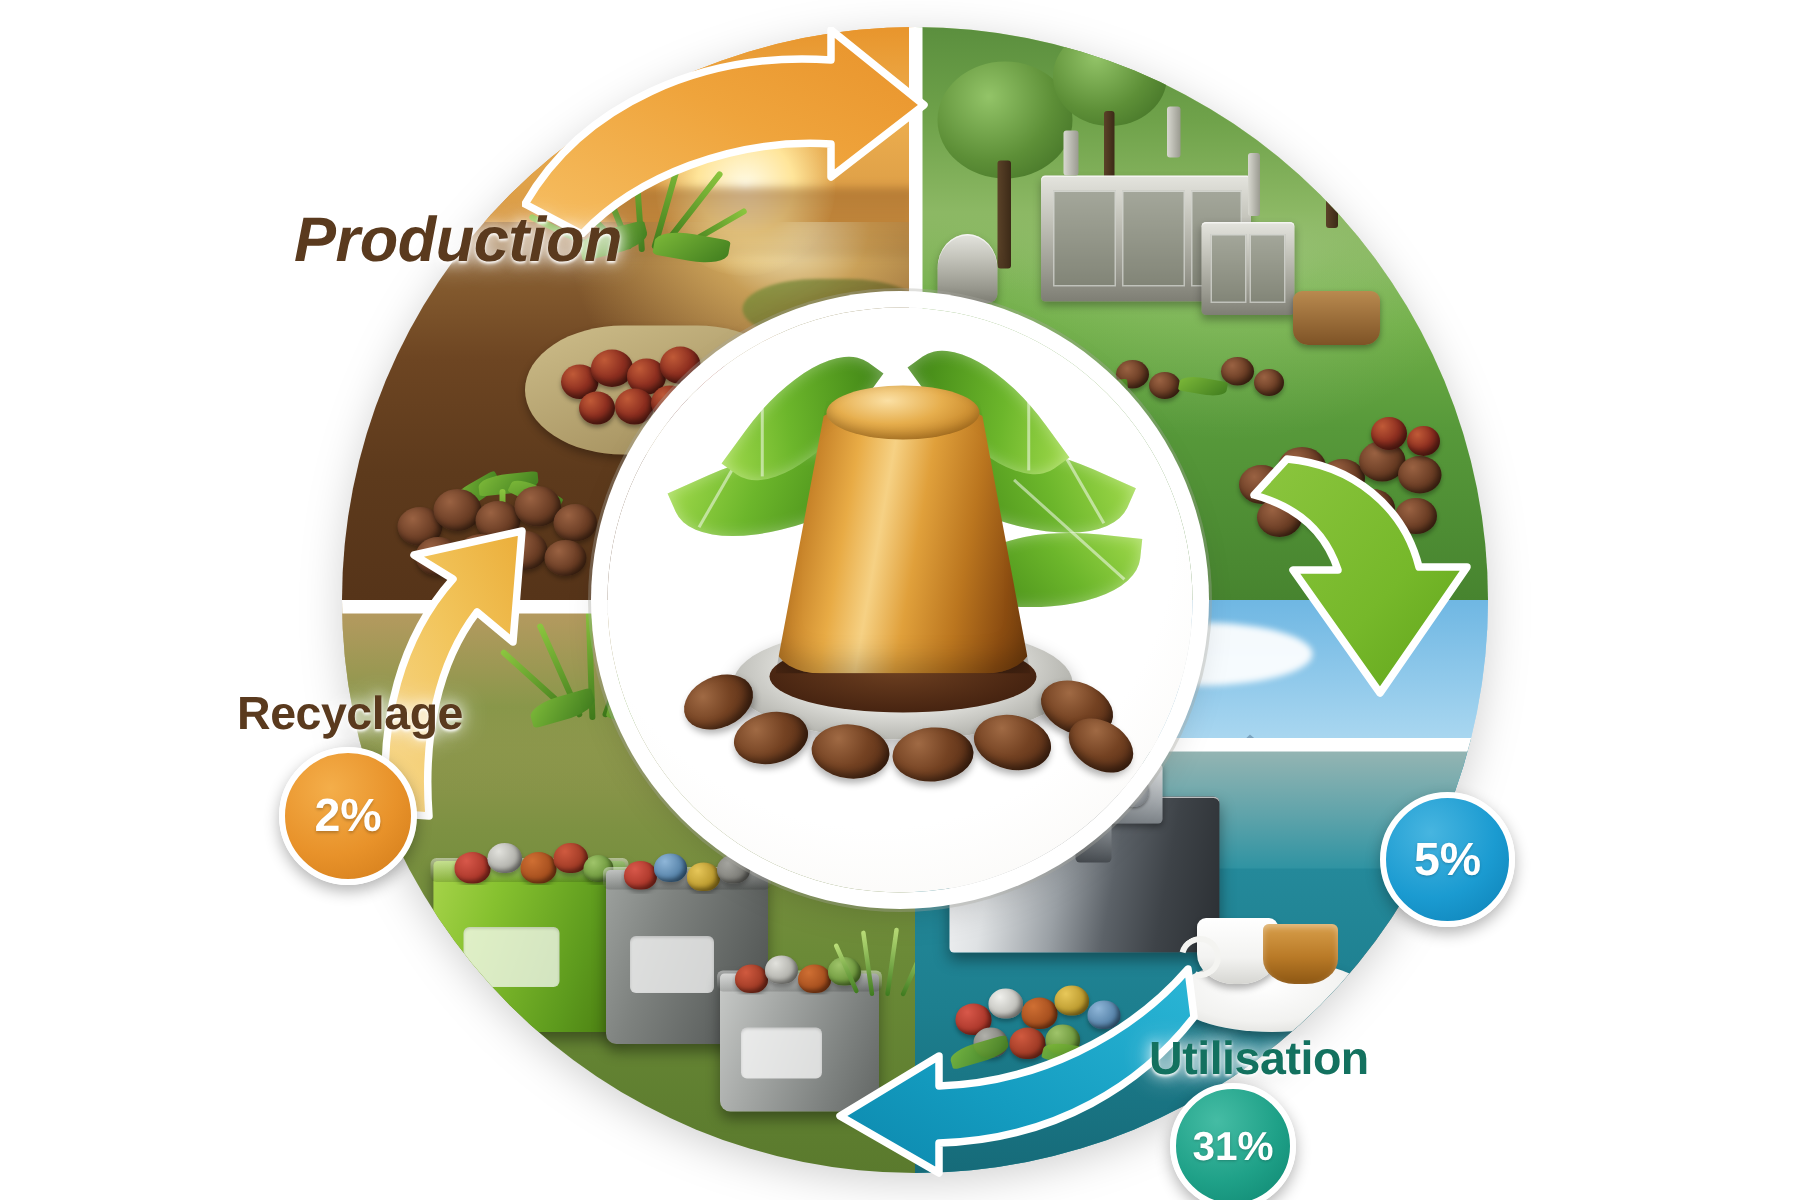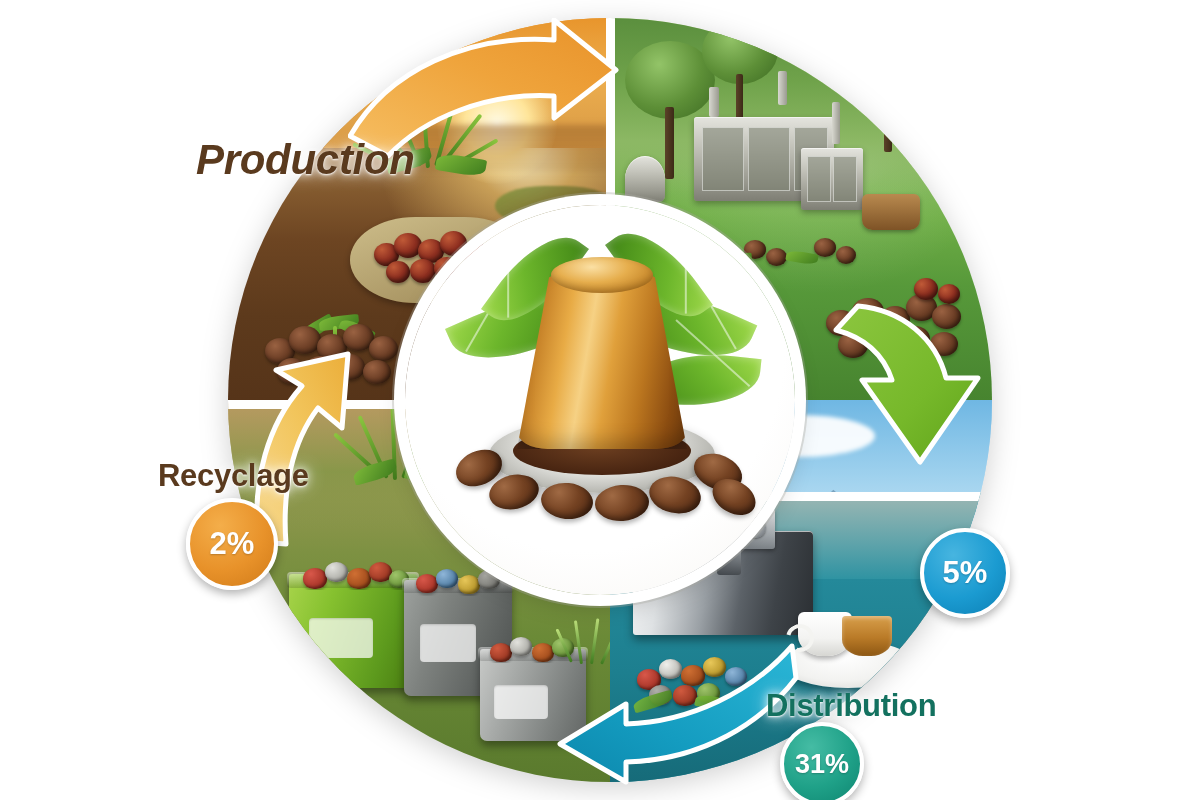--- a/index.html
+++ b/index.html
@@ -507,21 +507,21 @@
     </defs>
     <path d="M40 192 C34 130 50 74 84 36 L58 20 L130 4 L124 78 L100 58 C74 92 64 140 68 194 Z" fill="url(#gYellow)" stroke="#ffffff" stroke-width="5" stroke-linejoin="round"></path>
   </svg>
 
   <div class="stage-label" style="left:196px;top:136px;font-size:42px;color:#5A3A1E;font-style:italic;">Production</div>
 
 
   <div class="badge" style="left:920px;top:528px;width:82px;height:82px;font-size:31px;
               background:radial-gradient(circle at 36% 28%,#47B5E0 0%,#1B9BD1 55%,#0C7FB4 100%);">5%</div>
 
-  <div class="stage-label" style="left:766px;top:688px;font-size:31px;color:#13715F;">Distribution</div>
+  <div class="stage-label" style="left:766px;top:688px;font-size:31px;color:#13715F;">Utilisation</div>
   <div class="badge" style="left:780px;top:722px;width:76px;height:76px;font-size:27px;
               background:radial-gradient(circle at 36% 28%,#45BCA4 0%,#1FA188 55%,#0E8570 100%);">31%</div>
 
   <div class="stage-label" style="left:158px;top:458px;font-size:31px;color:#5A3A1E;">Recyclage</div>
   <div class="badge" style="left:186px;top:498px;width:84px;height:84px;font-size:31px;
               background:radial-gradient(circle at 36% 28%,#F4AE4A 0%,#E8922A 55%,#D07A18 100%);">2%</div>
 
 </div>
 
 </body></html>

